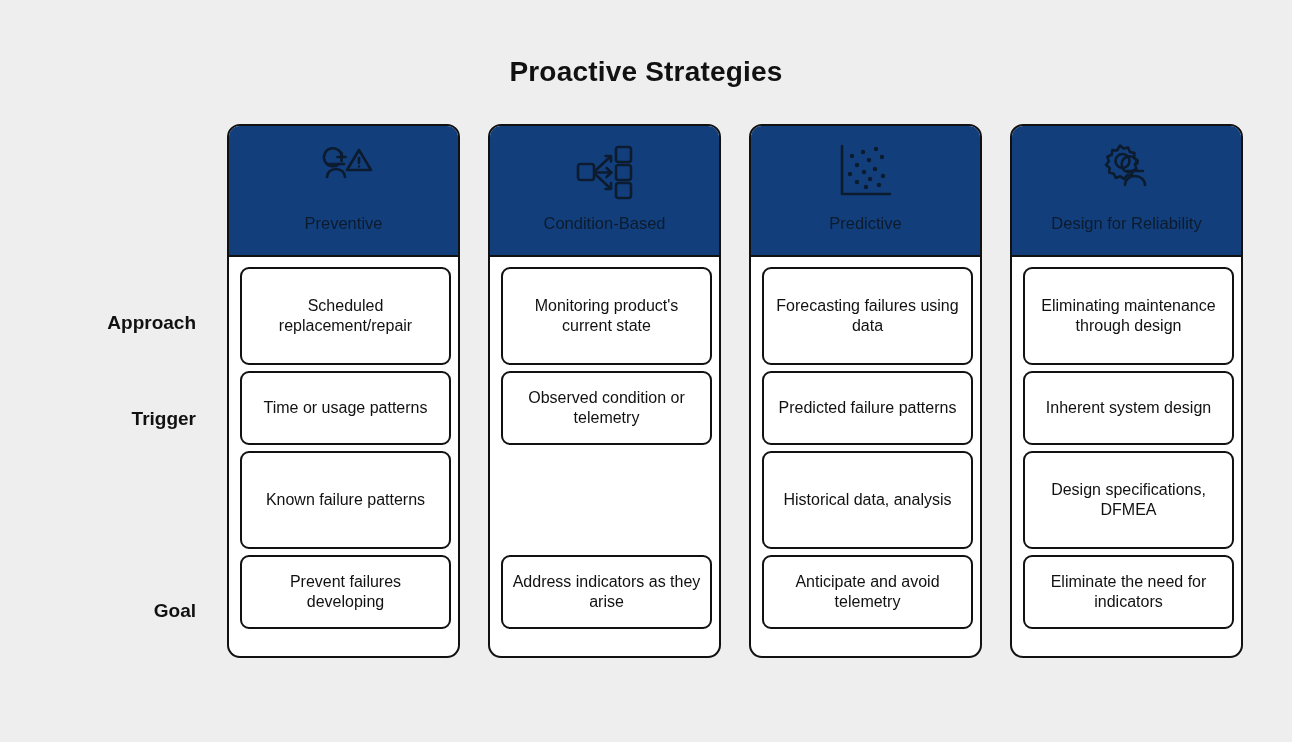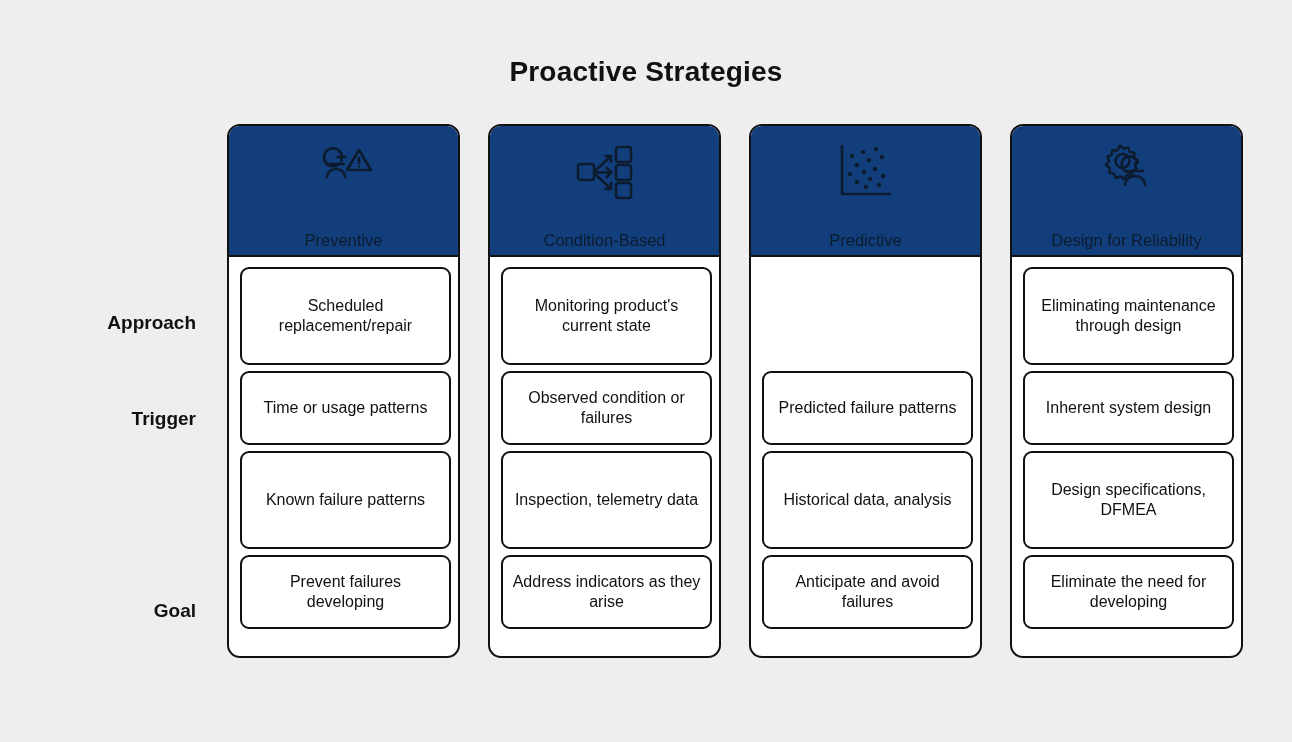--- a/index.html
+++ b/index.html
@@ -96,21 +96,21 @@
     width: 64px;
     height: 60px;
     display: flex;
     align-items: center;
     justify-content: center;
   }
   .col-icon svg {
     display: block;
   }
   .col-title {
-    margin-top: 29px;
+    margin-top: 12px;
     font-size: 16.5px;
     color: #0c1b2e;
     text-align: center;
     line-height: 1.1;
     white-space: nowrap;
   }
 
   
   .col-body {
     flex: 1 1 auto;
@@ -193,22 +193,21 @@
             <path d="M22 29.5 H37"></path>
             <path d="M32.5 25 L37.5 29.5 L32.5 34"></path>
             <path d="M22 32 L36 45"></path>
             <path d="M37 40 L37 46 L31.5 46"></path>
           </svg>
         </div>
         <div class="col-title">Condition-Based</div>
       </div>
       <div class="col-body">
         <div class="cell c0">Monitoring product's current state</div>
-        <div class="cell c1">Observed condition or failures</div>
-        <div class="cell c2">Inspection, telemetry data</div>
+        <div class="cell c1">Observed condition or telemetry</div>
         <div class="cell c3">Address indicators as they arise</div>
       </div>
     </div>
 
     <div class="column">
       <div class="col-header">
         <div class="col-icon">
           <svg width="62" height="58" viewBox="0 0 62 58" fill="none" stroke="#0c1b2e" stroke-width="2.6" stroke-linecap="round" stroke-linejoin="round">
             <path d="M7 3 V51 H55"></path>
             <g fill="#0c1b2e" stroke="none">
@@ -225,23 +224,24 @@
               <circle cx="35" cy="36" r="2.2"></circle>
               <circle cx="48" cy="33" r="2.2"></circle>
               <circle cx="31" cy="44" r="2.2"></circle>
               <circle cx="44" cy="42" r="2.2"></circle>
             </g>
           </svg>
         </div>
         <div class="col-title">Predictive</div>
       </div>
       <div class="col-body">
+        <div class="cell c0">Forecasting failures using data</div>
         <div class="cell c1">Predicted failure patterns</div>
         <div class="cell c2">Historical data, analysis</div>
-        <div class="cell c3">Anticipate and avoid failures</div>
+        <div class="cell c3">Anticipate and avoid telemetry</div>
       </div>
     </div>
 
     <div class="column">
       <div class="col-header">
         <div class="col-icon">
           <svg width="62" height="58" viewBox="0 0 62 58" fill="none" stroke="#0c1b2e" stroke-width="2.6" stroke-linecap="round" stroke-linejoin="round">
             <path d="M24 2.5 l3.6 3.1 4.6 -1.0 1.7 4.4 4.6 1.1 -0.6 4.7 3.8 2.8 -2.8 3.8 1.6 4.4 -4.2 2.1 -0.5 4.7 -4.7 -0.3 -3.0 3.6 -3.9 -2.6 -4.4 1.7 -2.0 -4.3 -4.6 -1.1 0.5 -4.7 -3.7 -2.9 2.9 -3.7 -1.5 -4.5 4.3 -2.0 0.6 -4.7 4.7 0.4 Z"></path>
             <circle cx="26.5" cy="18" r="7"></circle>
             <path d="M38 28 a8 8 0 1 1 3.5 -7.6"></path>
@@ -249,18 +249,18 @@
             <path d="M39 33 a10 9 0 0 1 10 9"></path>
             <path d="M39 33 a10 9 0 0 0 -10 9"></path>
           </svg>
         </div>
         <div class="col-title">Design for Reliability</div>
       </div>
       <div class="col-body">
         <div class="cell c0">Eliminating maintenance through design</div>
         <div class="cell c1">Inherent system design</div>
         <div class="cell c2">Design specifications, DFMEA</div>
-        <div class="cell c3">Eliminate the need for developing</div>
+        <div class="cell c3">Eliminate the need for indicators</div>
       </div>
     </div>
 
   </div>
 </div>
 
 </body></html>

